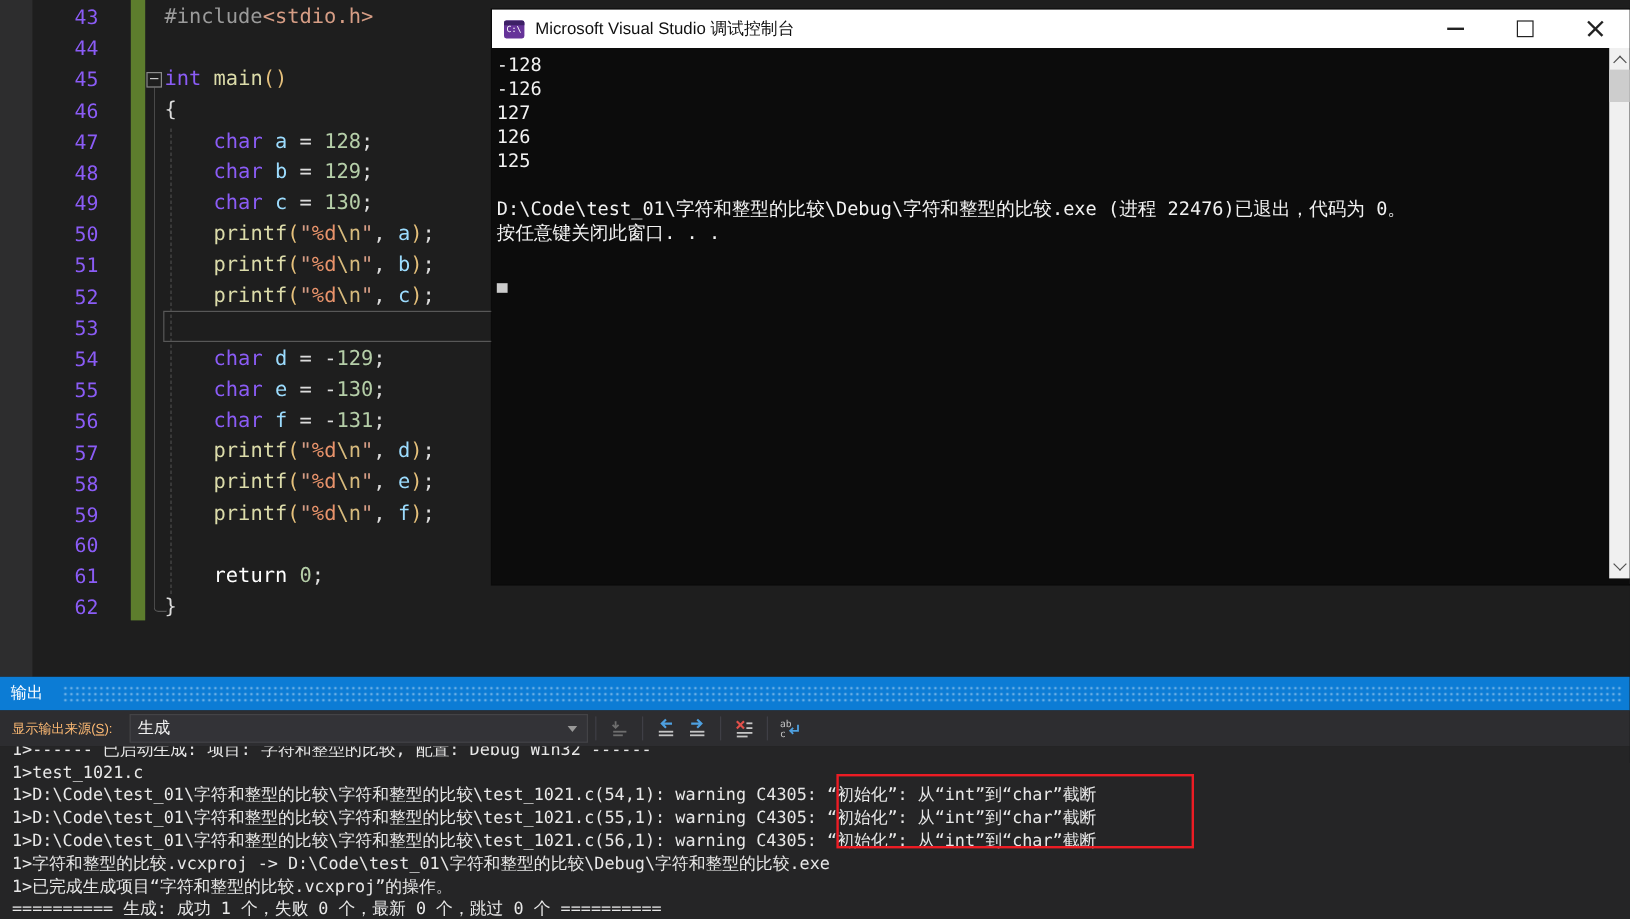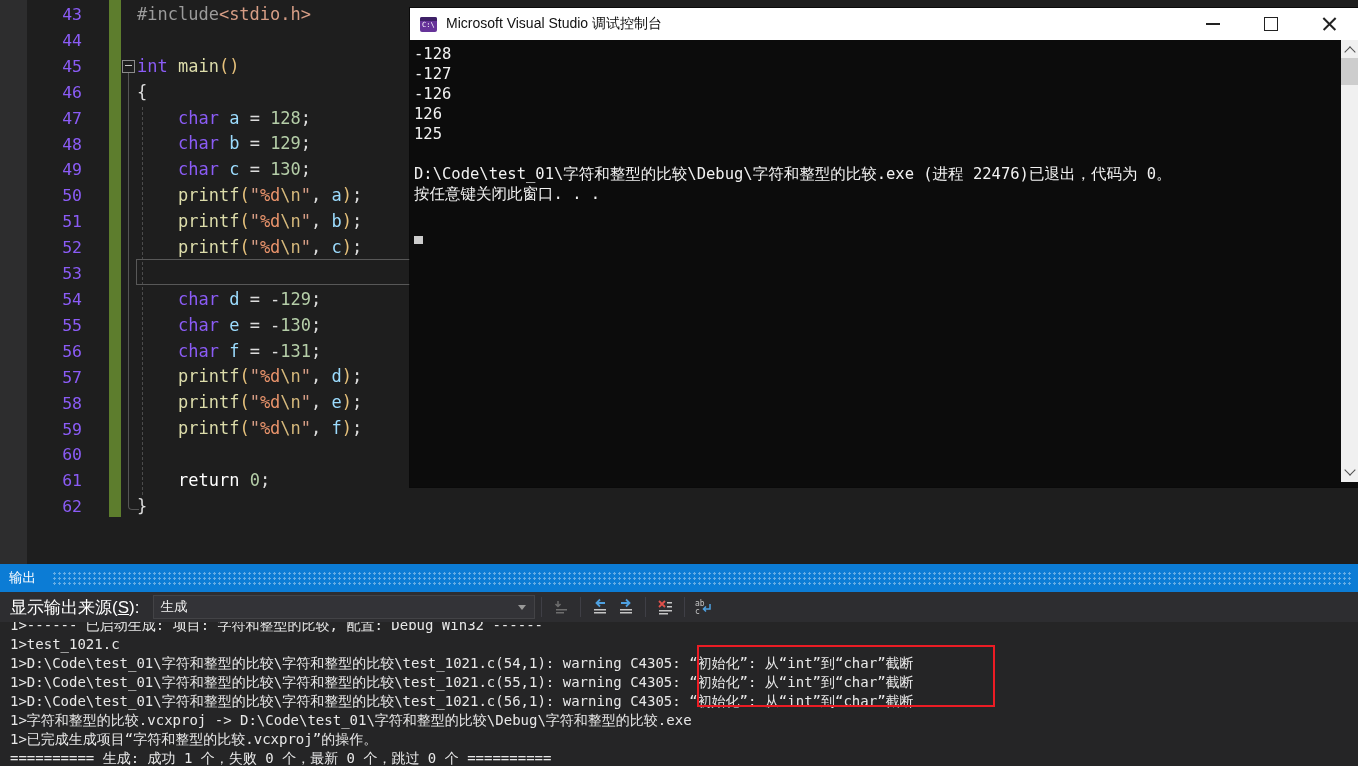--- a/index.html
+++ b/index.html
@@ -56,21 +56,21 @@
   .cs-thumb{position:absolute;left:0;top:18px;width:17px;height:27px;background:#cdcdcd;}
   
   .out-header{position:absolute;left:0;top:564px;width:1358px;height:28px;background:#0c7cd5;z-index:6;}
   .out-header-label{position:absolute;left:9px;top:5px;color:#fff;font-size:13.5px;
       font-family:"Liberation Sans",sans-serif;}
   .out-header-dots{position:absolute;left:52px;right:6px;top:7px;bottom:7px;
       background-image:radial-gradient(rgba(255,255,255,.38) 1px,transparent 1.4px);
       background-size:5px 5px;}
   .out-toolbar{position:absolute;left:0;top:592px;width:1358px;height:30px;background:#2d2d30;z-index:6;
       display:flex;align-items:center;font-family:"Liberation Sans",sans-serif;}
-  .src-label{color:#ffffff;font-size:17px;margin-left:10px;}
+  .src-label{color:#fdba74;font-size:11px;margin-left:10px;}
   .src-label .u{text-decoration:underline;}
   .src-dropdown{margin-left:14px;width:380px;height:22px;background:#333337;border:1px solid #434346;
       color:#f1f1f1;font-size:13.5px;display:flex;align-items:center;position:relative;}
   .src-dropdown .val{margin-left:6px;}
   .dd-caret{position:absolute;right:8px;top:9px;width:0;height:0;border-left:4px solid transparent;
       border-right:4px solid transparent;border-top:5px solid #999;}
   .tb-sep{width:1px;height:20px;background:#3f3f46;margin:0 6px;}
   .tb-btn{width:26px;height:24px;display:flex;align-items:center;justify-content:center;}
   
   .out-text{position:absolute;left:0;top:622px;width:1358px;height:144px;background:#252526;
@@ -104,21 +104,21 @@
         </div>
       <div class="ct-btn">
           <div class="g-max"></div>
         </div>
       <div class="ct-btn">
           <div class="g-close"></div>
         </div>
     </div>
   </div>
   <div class="console-body">
-    <div class="console-lines" id="console-lines"><div>-128</div><div>-127</div><div>-126</div><div>126</div><div>125</div><div> </div><div>D:\Code\test_01\字符和整型的比较\Debug\字符和整型的比较.exe (进程 22476)已退出，代码为 0。</div><div>按任意键关闭此窗口. . .</div></div>
+    <div class="console-lines" id="console-lines"><div>-128</div><div>-126</div><div>127</div><div>126</div><div>125</div><div> </div><div>D:\Code\test_01\字符和整型的比较\Debug\字符和整型的比较.exe (进程 22476)已退出，代码为 0。</div><div>按任意键关闭此窗口. . .</div></div>
     <div class="console-cursor"></div>
     <div class="console-scroll">
       <div class="cs-up"></div>
       <div class="cs-thumb"></div>
       <div class="cs-down"></div>
     </div>
   </div>
 </div>
 
 <div class="out-header">

